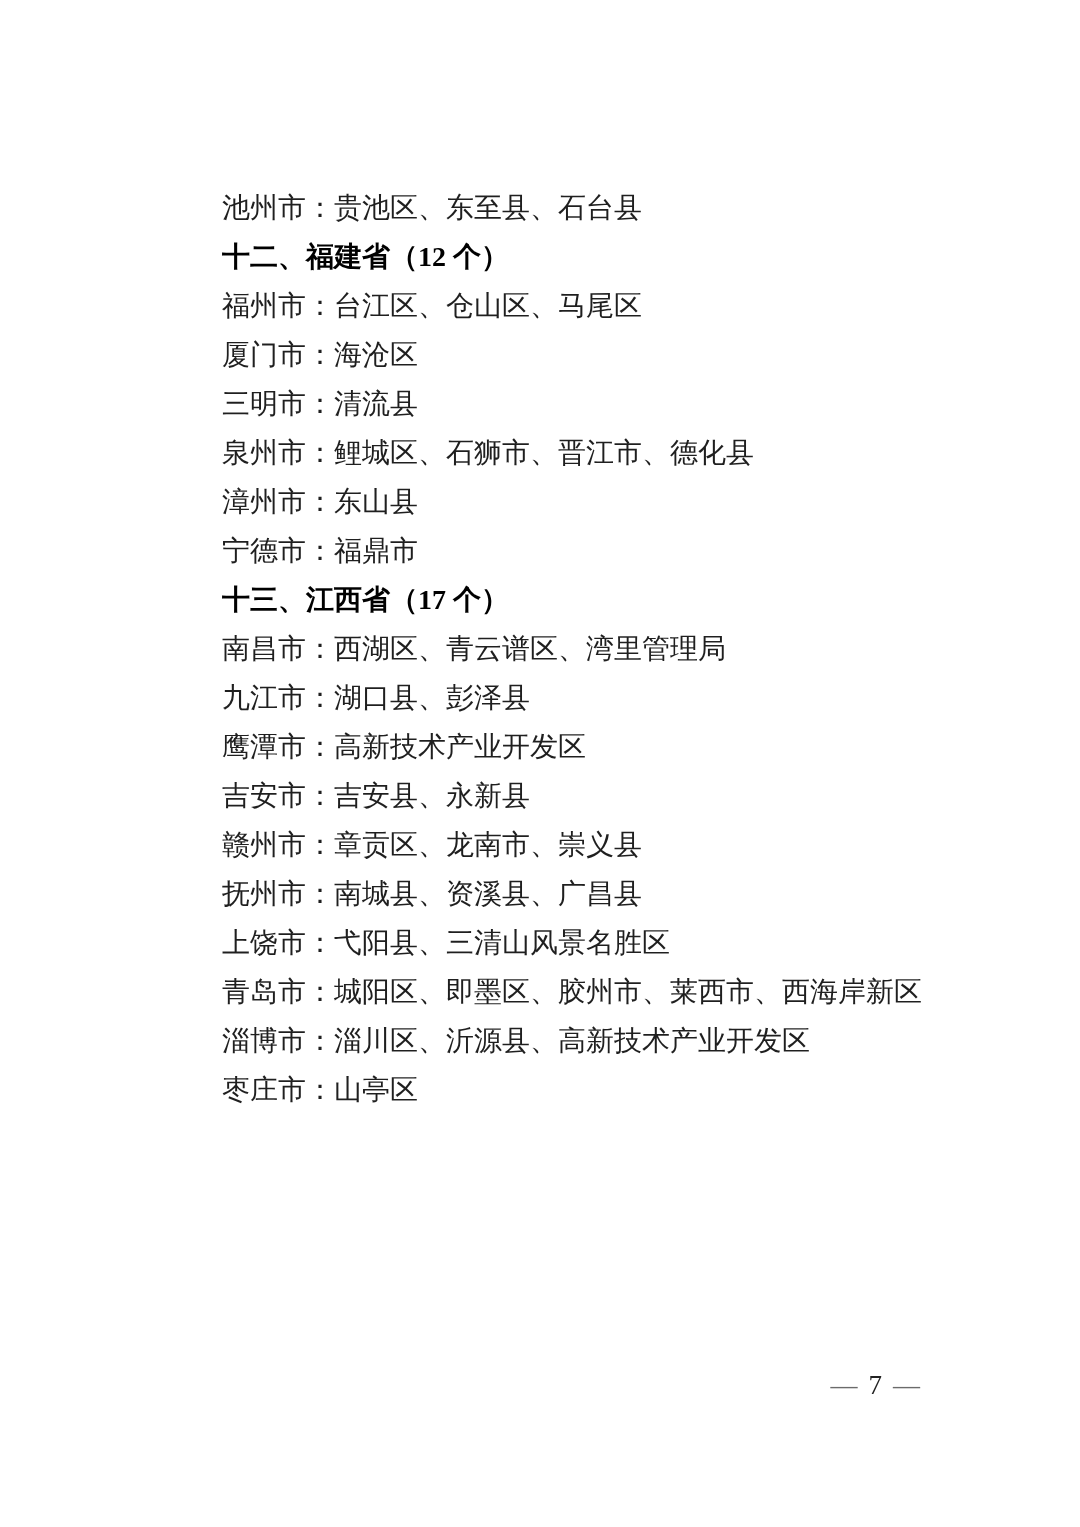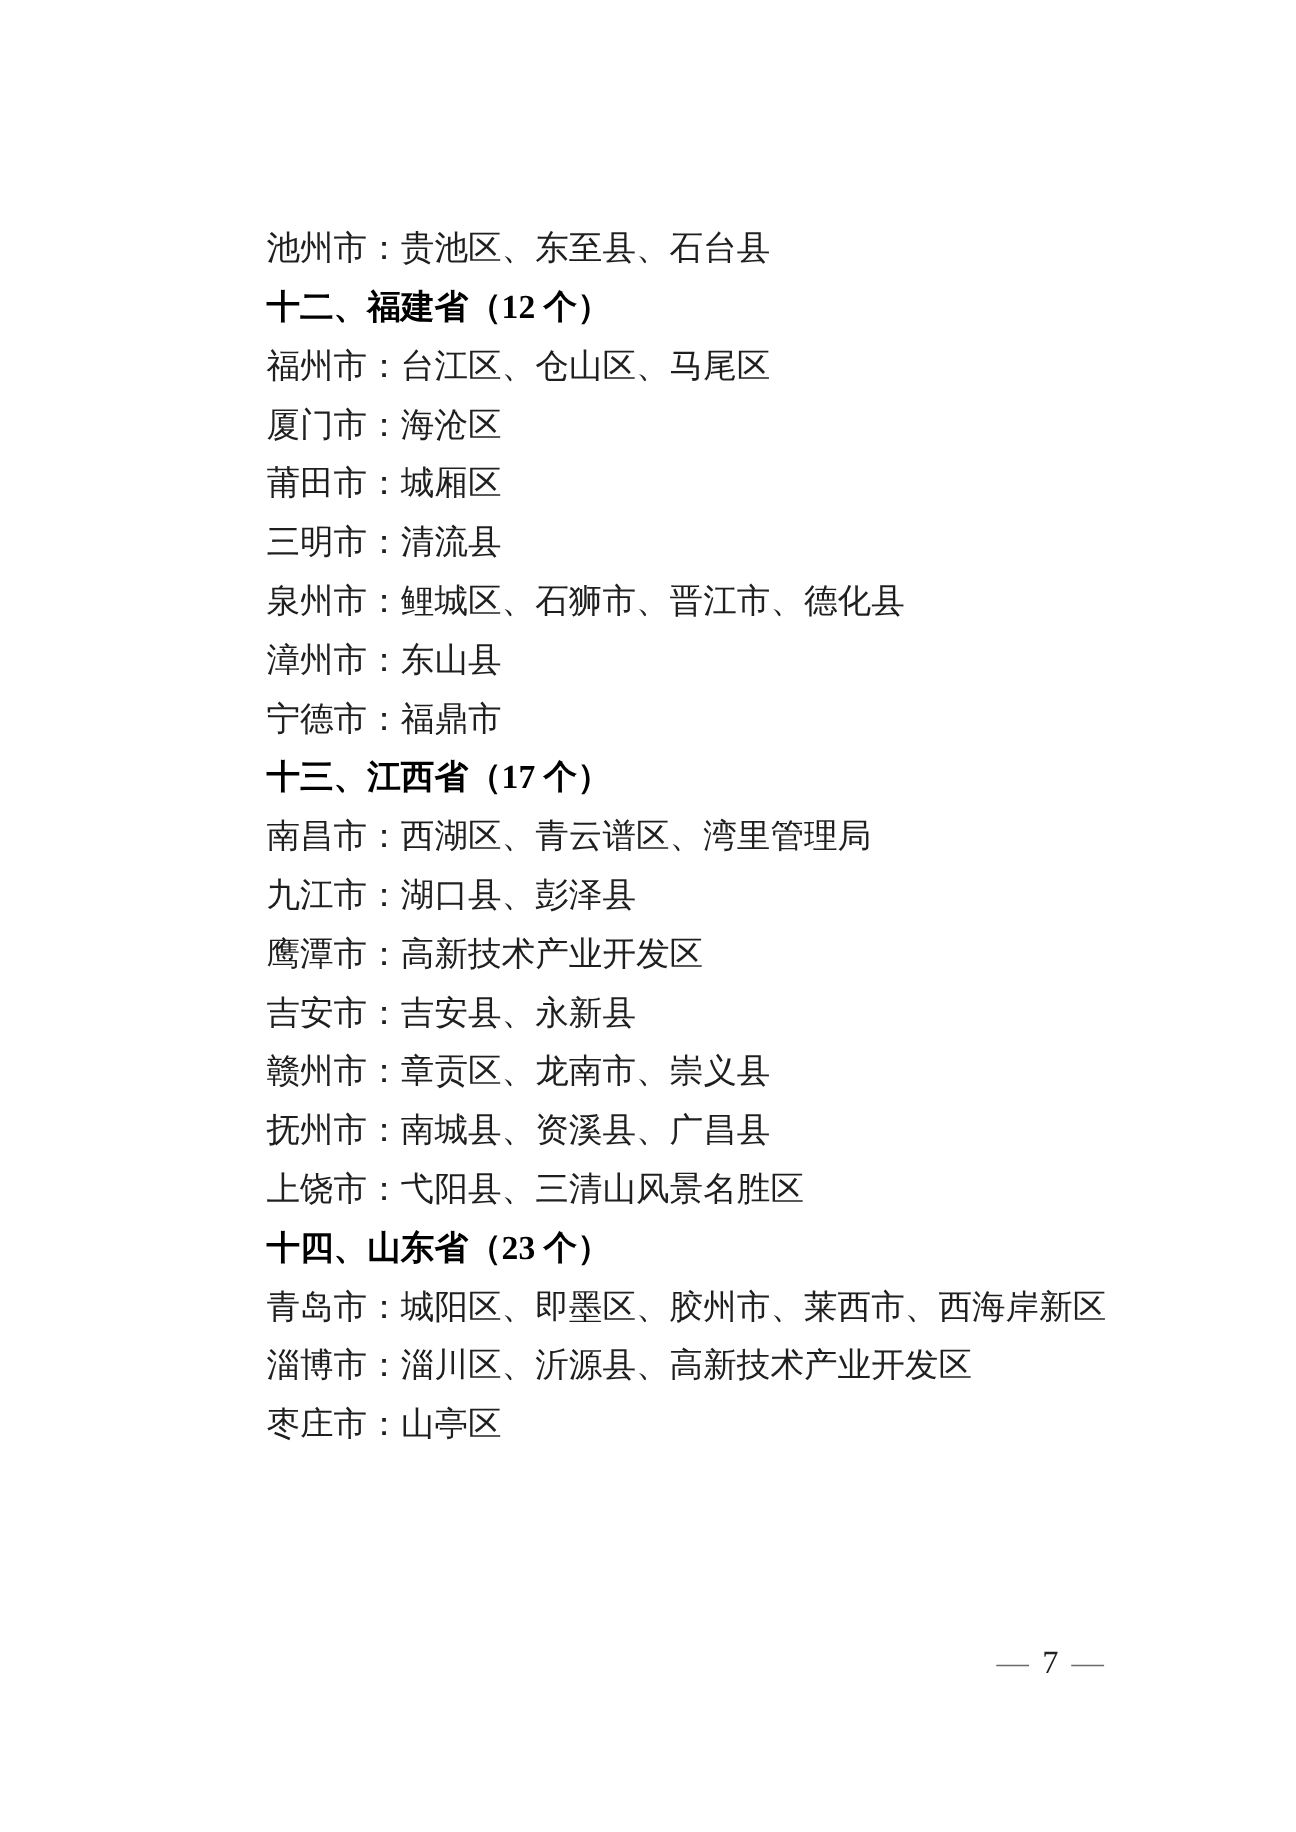--- a/index.html
+++ b/index.html
@@ -53,34 +53,32 @@
 </style>
 </head>
 <body>
 
 <div class="page">
   <div class="content">
     <div class="line entry">池州市：贵池区、东至县、石台县</div>
     <div class="line heading">十二、福建省（12 个）</div>
     <div class="line entry">福州市：台江区、仓山区、马尾区</div>
     <div class="line entry">厦门市：海沧区</div>
-    <div class="line entry">莆田市：城厢区</div>
     <div class="line entry">三明市：清流县</div>
     <div class="line entry">泉州市：鲤城区、石狮市、晋江市、德化县</div>
     <div class="line entry">漳州市：东山县</div>
     <div class="line entry">宁德市：福鼎市</div>
     <div class="line heading">十三、江西省（17 个）</div>
     <div class="line entry">南昌市：西湖区、青云谱区、湾里管理局</div>
     <div class="line entry">九江市：湖口县、彭泽县</div>
     <div class="line entry">鹰潭市：高新技术产业开发区</div>
     <div class="line entry">吉安市：吉安县、永新县</div>
     <div class="line entry">赣州市：章贡区、龙南市、崇义县</div>
     <div class="line entry">抚州市：南城县、资溪县、广昌县</div>
     <div class="line entry">上饶市：弋阳县、三清山风景名胜区</div>
-    <div class="line heading">十四、山东省（23 个）</div>
     <div class="line entry">青岛市：城阳区、即墨区、胶州市、莱西市、西海岸新区</div>
     <div class="line entry">淄博市：淄川区、沂源县、高新技术产业开发区</div>
     <div class="line entry">枣庄市：山亭区</div>
   </div>
 
   <div class="footer">
     <span class="dash">—</span>
     <span class="num">7</span>
     <span class="dash">—</span>
   </div>

